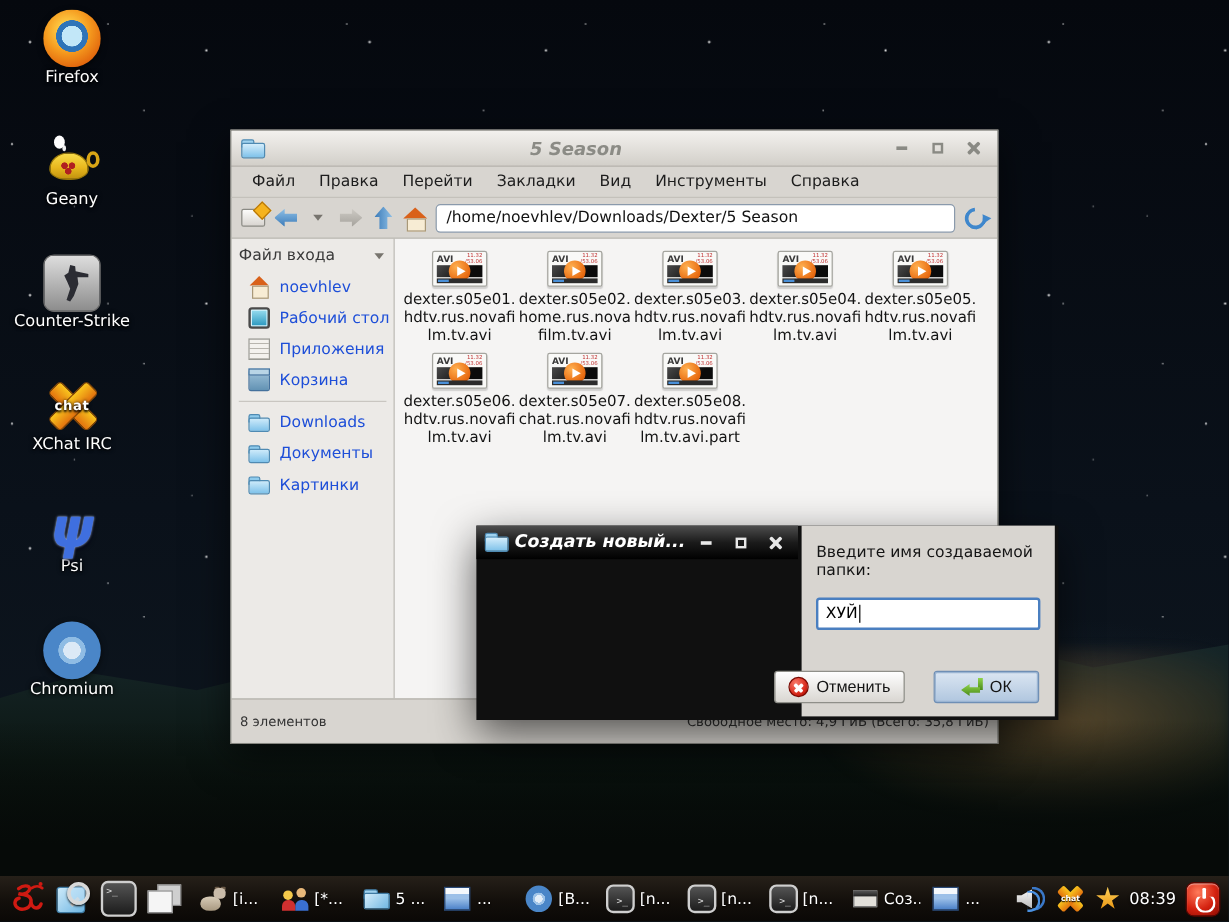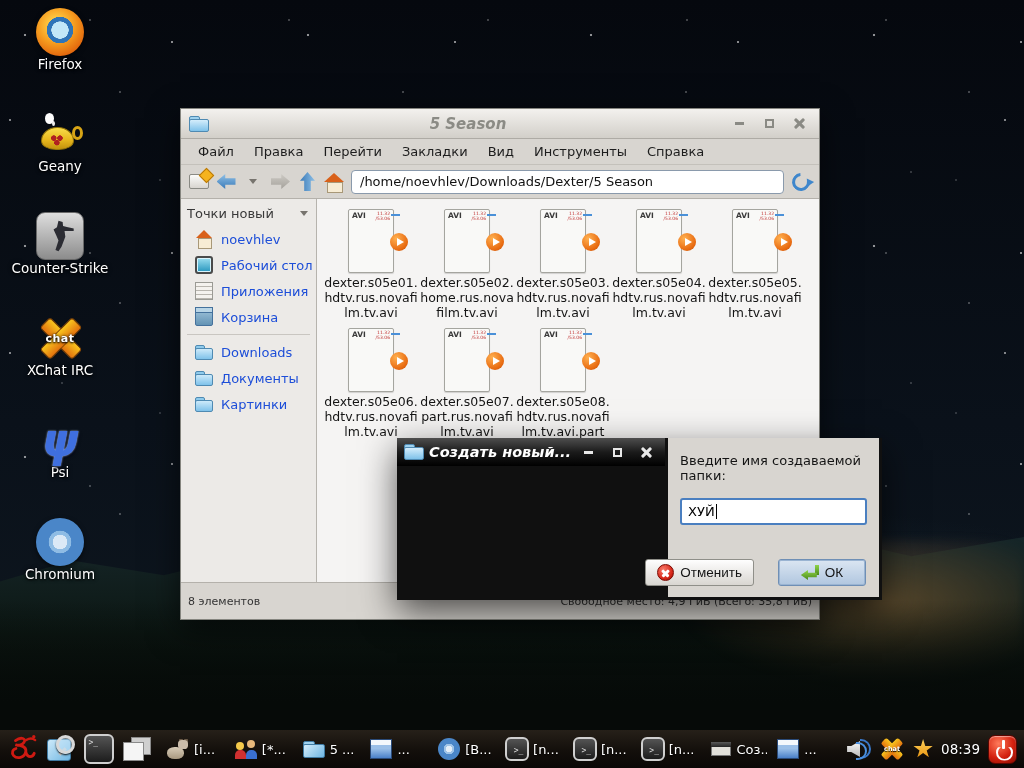--- a/index.html
+++ b/index.html
@@ -64,21 +64,21 @@
   .ic-xchat::after  { transform:rotate(-45deg); }
   .ic-xchat .sub { z-index:2; color:#fff; font-weight:bold; font-size:11px; letter-spacing:.5px;
     text-shadow:0 1px 2px #000,0 0 3px #000; }
   .ic-psi .sub { color:#3f6fdf; font-size:46px; font-weight:bold; font-style:italic;
     text-shadow:0 0 2px #bcd2ff,1px 3px 3px rgba(0,0,20,.55); }
   .ic-chromium { border-radius:50%;
     background:radial-gradient(circle,#dce9f6 0 21%,#8fbce4 22% 33%,#4a86c8 34% 72%,#33659e 100%);
     box-shadow:0 2px 5px rgba(0,0,0,.6); }
 
   
-  .fm { position:absolute; left:180px; top:108px; width:640px; height:512px; z-index:10;
+  .fm { position:absolute; left:192px; top:108px; width:640px; height:512px; z-index:10;
     background:#d8d5d0; border:1px solid #85857f; box-shadow:0 10px 30px rgba(0,0,0,.6);
     display:flex; flex-direction:column; }
   .titlebar { height:30px; background:linear-gradient(#f3f1ee,#d2cfc9); border-bottom:1px solid #aeaba5;
     display:flex; align-items:center; padding:0 8px; gap:6px; flex:0 0 auto; }
   .win-title { flex:1; text-align:center; color:#8b8b85; font-weight:bold; font-style:italic; font-size:15px; }
   .wbtn { width:24px; height:18px; display:flex; align-items:center; justify-content:center; }
   .g-min { width:9px; height:3px; background:#8a8a84; }
   .g-max { width:9px; height:9px; border:2px solid #8a8a84; }
   .g-x { position:relative; width:11px; height:11px; }
   .g-x::before,.g-x::after { content:""; position:absolute; left:-1px; top:4px; width:13px; height:3px; background:#8a8a84; border-radius:1px; }
@@ -125,22 +125,22 @@
   .pi-apps { background:#f4f2ee; border:1px solid #9a9a94;
     background-image:repeating-linear-gradient(180deg,rgba(0,0,0,0) 0 3px,#b8b5ae 3px 4px); }
   .pi-folder::before { content:""; position:absolute; left:0; top:2px; width:8px; height:5px; background:#8fcbec; border:1px solid #4f8ab2; border-radius:2px 2px 0 0; }
   .pi-folder::after { content:""; position:absolute; left:0; top:5px; right:0; bottom:1px;
     background:linear-gradient(180deg,#cdeafa,#7fc2ea); border:1px solid #4f8ab2; border-radius:2px; }
 
   .iconview { flex:1; background:#f5f4f3; padding:10px 6px; display:grid;
     grid-template-columns:repeat(5,96px); grid-auto-rows:min-content; row-gap:8px; justify-items:center; align-content:start; }
   .file { display:flex; flex-direction:column; align-items:center; width:94px; }
   .file-label { font-size:12.5px; line-height:1.18; color:#141414; text-align:center; word-break:break-all; }
-  .avi { width:46px; height:64px; background:#f9f9f7; border:1px solid #a5a59f; border-radius:2px;
-    padding:2px 3px; display:flex; margin-bottom:3px; box-shadow:0 1px 1px rgba(0,0,0,.15); }
+  .avi { width:46px; height:30px; background:#f9f9f7; border:1px solid #a5a59f; border-radius:2px;
+    padding:2px 3px; display:flex; flex-direction:column; margin-bottom:3px; box-shadow:0 1px 1px rgba(0,0,0,.15); }
   .avi-top { display:flex; justify-content:space-between; align-items:flex-start; height:8px; }
   .avi-badge { font-size:7.5px; font-weight:bold; color:#3a3a3a; line-height:1; }
   .avi-info { font-size:4.5px; color:#c03030; line-height:1.1; text-align:right; }
   .avi-screen { position:relative; flex:1; background:linear-gradient(135deg,#4a4a4a,#0b0b0b 70%); margin-top:1px; }
   .avi-play { position:absolute; inset:0; margin:auto; width:18px; height:18px; border-radius:50%;
     background:radial-gradient(circle at 35% 30%,#ffb050,#e86a10 68%,#b04808); }
   .avi-play::after { content:""; position:absolute; left:7px; top:5px;
     border-left:7px solid #fff; border-top:4px solid transparent; border-bottom:4px solid transparent; }
   .avi-bar { height:4px; background:#2c2c2c; margin-top:1px; position:relative; }
   .avi-bar::after { content:""; position:absolute; left:1px; top:1px; width:9px; height:2px; background:#4a90d8; }
@@ -340,21 +340,21 @@
     <div class="pathbar">
         <span>/home/noevhlev/Downloads/Dexter/5 Season</span>
       </div>
     <span class="tbtn">
         <span class="i-go"></span>
       </span>
   </div>
   <div class="fm-body">
     <div class="sidebar">
       <div class="sb-header">
-        <span>Точки новый</span>
+        <span>Файл входа</span>
         <span class="spacer"></span>
         <span class="caret-d"></span>
       </div>
       <div>
 
           <div class="sb-item">
             <span class="picon pi-home"></span>
             <span>noevhlev</span>
           </div>
 
@@ -482,21 +482,21 @@
           <span class="avi">
             <span class="avi-top">
               <span class="avi-badge">AVI</span>
               <span class="avi-info">11.32 /53.06</span>
             </span>
             <span class="avi-screen">
               <span class="avi-play"></span>
             </span>
             <span class="avi-bar"></span>
           </span>
-          <span class="file-label">dexter.s05e07.part.rus.novafilm.tv.avi</span>
+          <span class="file-label">dexter.s05e07.chat.rus.novafilm.tv.avi</span>
         </div>
 
         <div class="file">
           <span class="avi">
             <span class="avi-top">
               <span class="avi-badge">AVI</span>
               <span class="avi-info">11.32 /53.06</span>
             </span>
             <span class="avi-screen">
               <span class="avi-play"></span>

